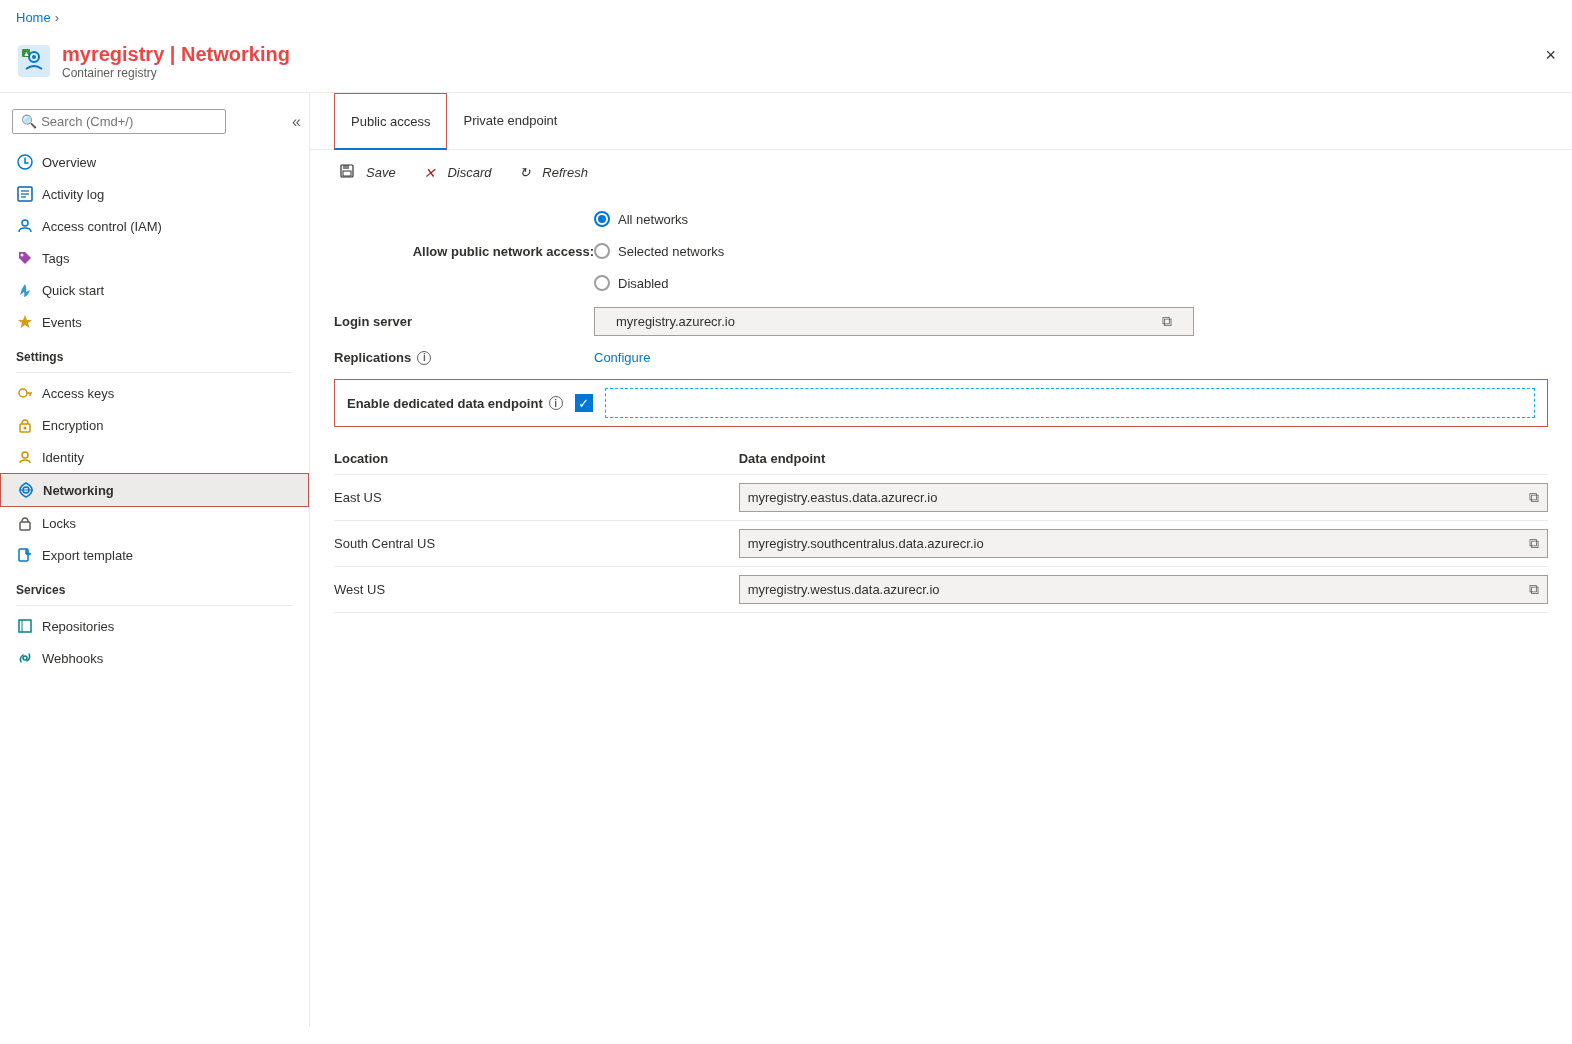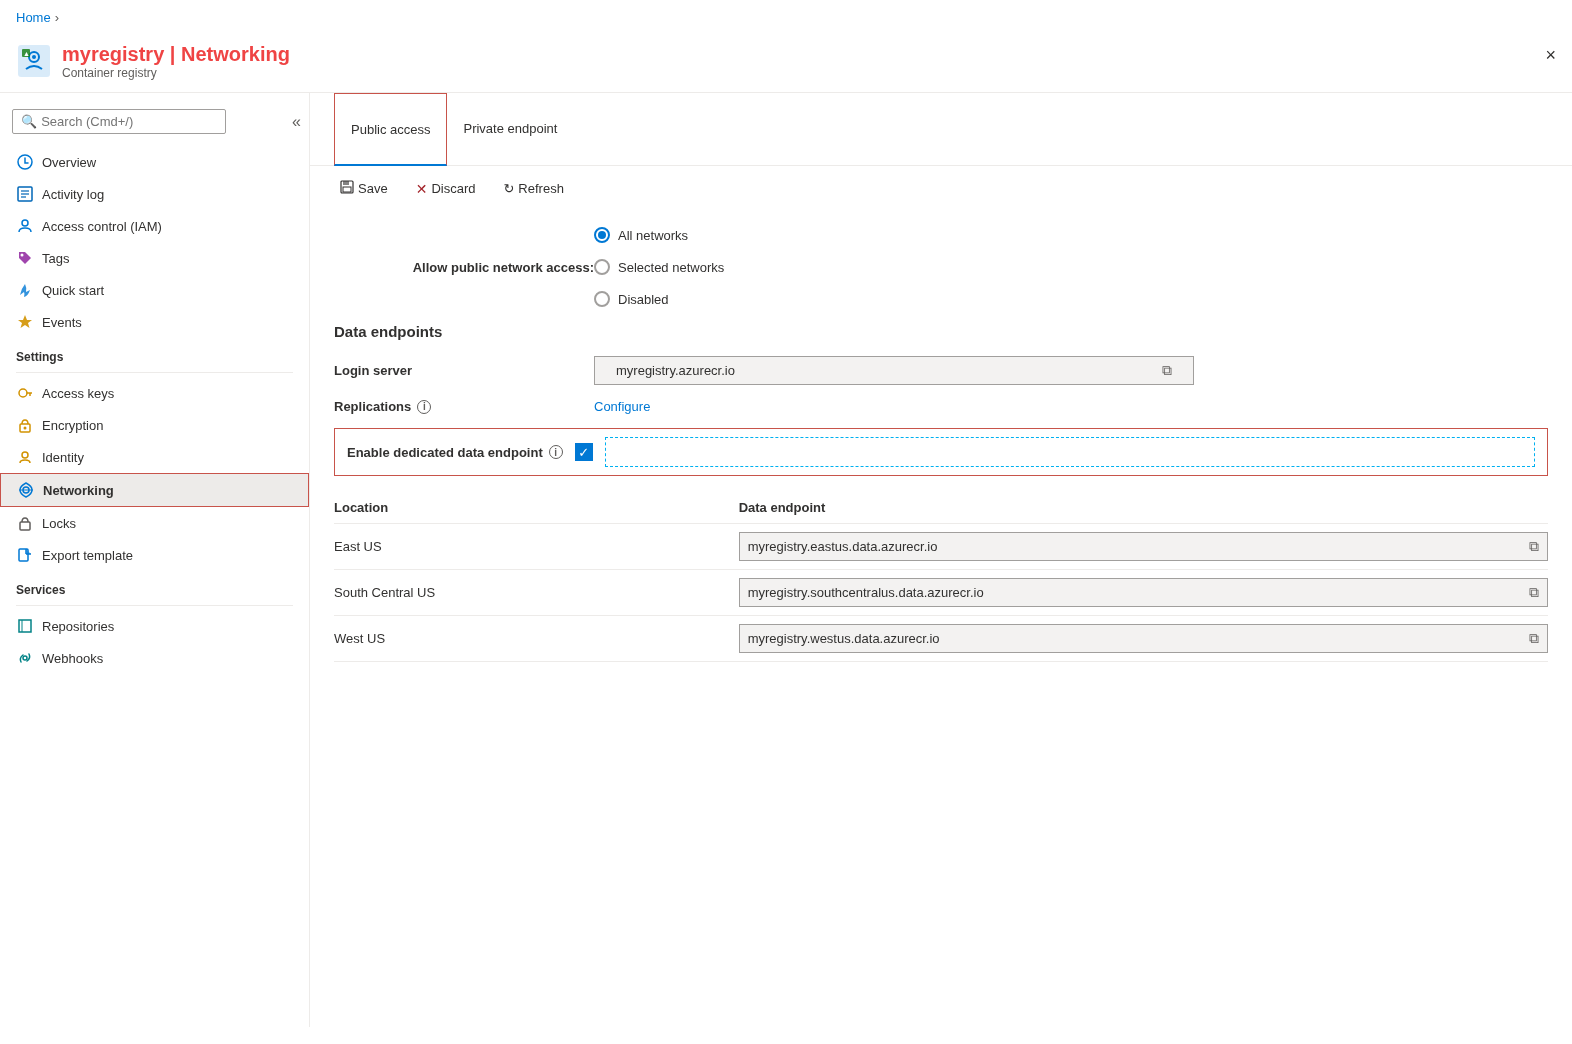--- a/index.html
+++ b/index.html
@@ -27,26 +27,26 @@
     .sidebar-item.active { background: #edebe9; font-weight: 600; border: 1.5px solid #c8534a; }
     .sidebar-item .item-icon { width: 18px; height: 18px; margin-right: 8px; flex-shrink: 0; display: flex; align-items: center; justify-content: center; }
     .sidebar-section { padding: 12px 16px 4px 16px; font-size: 12px; font-weight: 600; color: #323130; }
     .sidebar-divider { border: none; border-top: 1px solid #edebe9; margin: 4px 16px; }
 
     
     .content { flex: 1; overflow-y: auto; padding: 0; }
 
     
     .tab-bar { display: flex; padding: 0 24px; border-bottom: 1px solid #edebe9; }
-    .tab { padding: 28px 16px; cursor: pointer; font-size: 13px; color: #323130; border-bottom: 2px solid transparent; margin-bottom: -1px; }
+    .tab { padding: 20px 16px; cursor: pointer; font-size: 13px; color: #323130; border-bottom: 2px solid transparent; margin-bottom: -1px; }
     .tab.active { color: #323130; border-bottom: 2px solid #0078d4; font-weight: 500; border: 1.5px solid #c8534a; border-bottom: 2px solid #0078d4; padding-bottom: 10px; }
 
     
     .toolbar { display: flex; align-items: center; padding: 10px 24px; gap: 16px; }
-    .toolbar-btn { display: flex; align-items: center; gap: 4px; cursor: pointer; color: #323130; font-size: 13px; background: none; border: none; padding: 4px 6px; }
+    .toolbar-btn { display: flex; align-items: center; gap: 12px; cursor: pointer; color: #323130; font-size: 13px; background: none; border: none; padding: 4px 6px; font-style: italic; }
     .toolbar-btn .btn-icon { font-size: 14px; }
 
     
     .form-content { padding: 16px 24px; }
     .form-row { display: flex; align-items: center; margin-bottom: 16px; }
     .form-label { font-weight: 600; font-size: 13px; min-width: 260px; text-align: right; }
     .form-value { display: flex; flex-direction: column; gap: 16px; text-align: right; }
 
     
     .radio-option { display: flex; align-items: center; gap: 8px; cursor: pointer; font-size: 13px; }
@@ -309,21 +309,20 @@
             <div class="radio-circle"></div>
             <span>Selected networks</span>
           </label>
           <label class="radio-option">
             <div class="radio-circle"></div>
             <span>Disabled</span>
           </label>
         </div>
       </div>
 
-      <div class="section-title">Data endpoints</div>
 
       <div class="data-row">
         <div class="data-label">Login server</div>
         <div class="text-input">
           <span>myregistry.azurecr.io</span>
           <span class="copy-icon" title="Copy">⧉</span>
         </div>
       </div>
 
       <div class="data-row">

